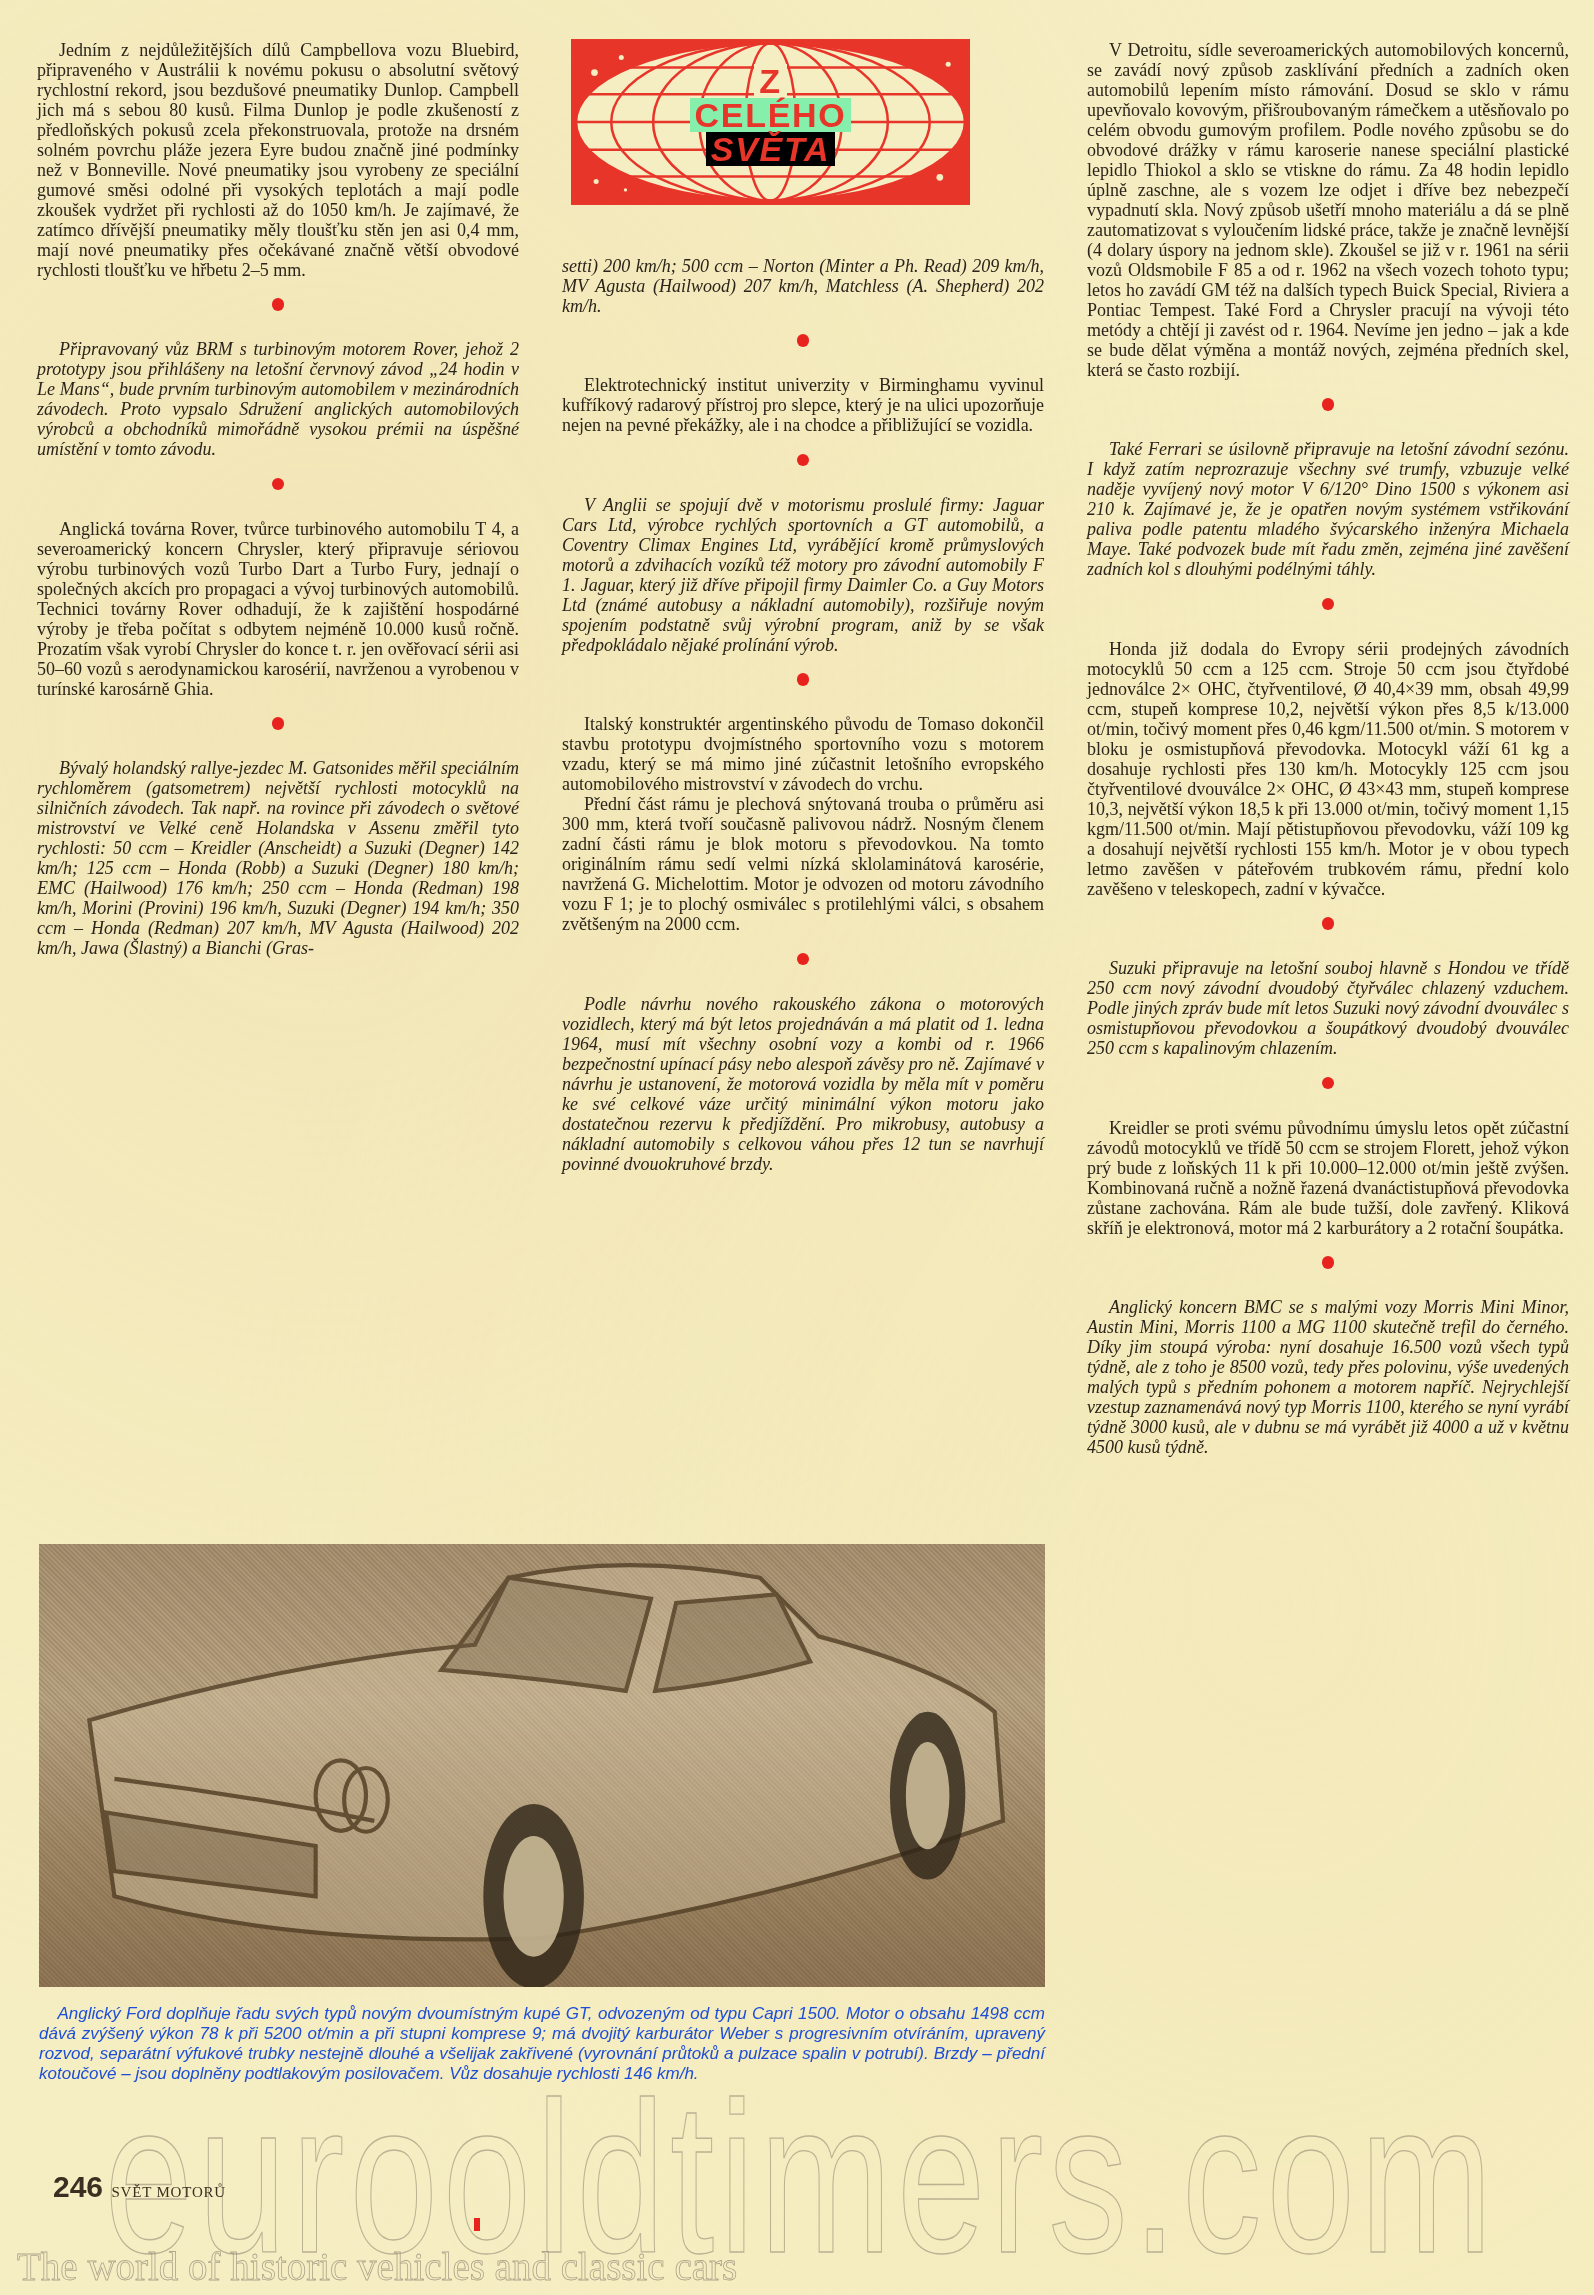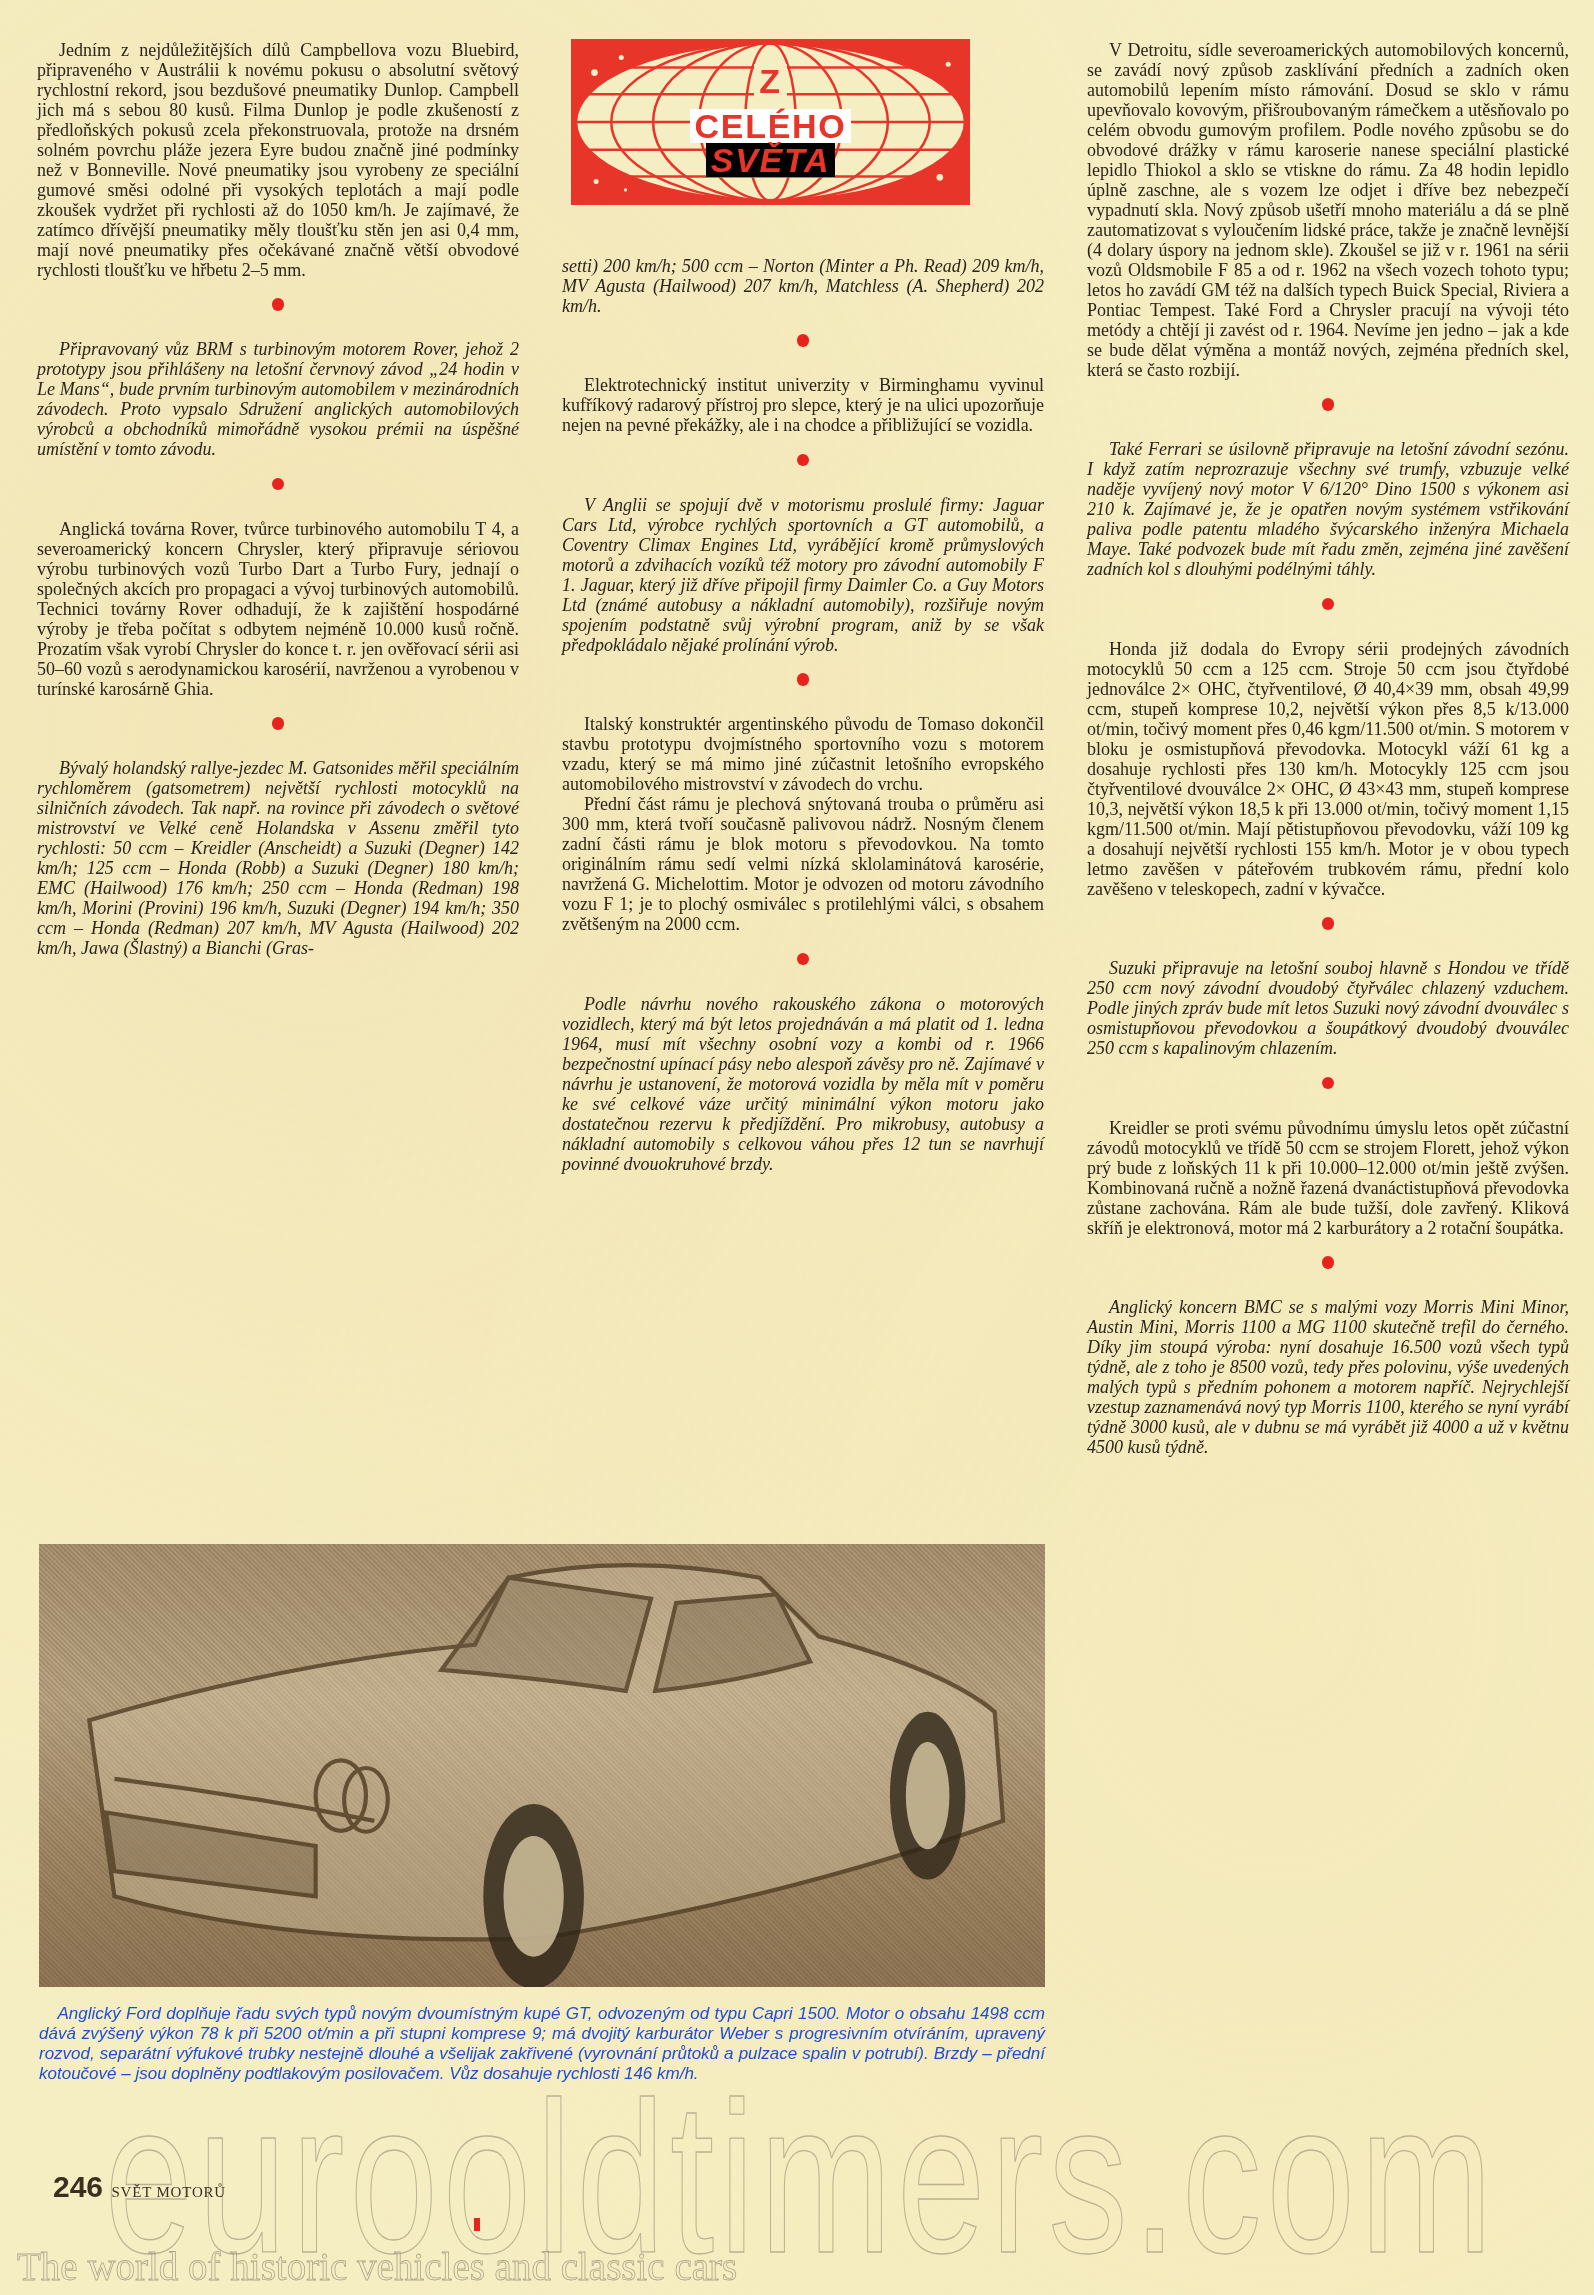--- a/index.html
+++ b/index.html
@@ -88,21 +88,21 @@
       <circle cx="28" cy="40" r="4"></circle>
         <circle cx="60" cy="22" r="3"></circle>
       <circle cx="450" cy="30" r="3"></circle>
         <circle cx="440" cy="165" r="4"></circle>
       <circle cx="30" cy="170" r="3"></circle>
         <circle cx="65" cy="180" r="2"></circle>
     </g>
   </svg>
   <div style="position:absolute;left:0;top:25px;width:399px;text-align:center;font-family:'Liberation Sans',sans-serif;font-weight:bold;color:#e8352a;font-size:34px;line-height:34px;letter-spacing:1.7px;">
     <div style="background:#f6eec3;display:inline-block;padding:0 5px;">Z</div><br>
-    <div style="background:#ffffff;display:inline-block;padding:0 5px;margin-top:11px;">CELÉHO</div><br>
+    <div style="background:#86efac;display:inline-block;padding:0 5px;">CELÉHO</div><br>
     <div style="background:#000000;display:inline-block;padding:0 5px;font-style:italic;">SVĚTA</div>
   </div>
 </div>
 
 <div class="col col-left">
   <div class="article">
     <p>Jedním z nejdůležitějších dílů Campbellova vozu Bluebird, připraveného v Austrálii k novému pokusu o absolutní světový rychlostní rekord, jsou bezdušové pneumatiky Dunlop. Campbell jich má s sebou 80 kusů. Filma Dunlop je podle zkušeností z předloňských pokusů zcela překonstruovala, protože na drsném solném povrchu pláže jezera Eyre budou značně jiné podmínky než v Bonneville. Nové pneumatiky jsou vyrobeny ze speciální gumové směsi odolné při vysokých teplotách a mají podle zkoušek vydržet při rychlosti až do 1050 km/h. Je zajímavé, že zatímco dřívější pneumatiky měly tloušťku stěn jen asi 0,4 mm, mají nové pneumatiky přes očekávané značně větší obvodové rychlosti tloušťku ve hřbetu 2–5 mm.</p>
   </div>
   <span class="bullet"></span>
   <div class="article italic">

